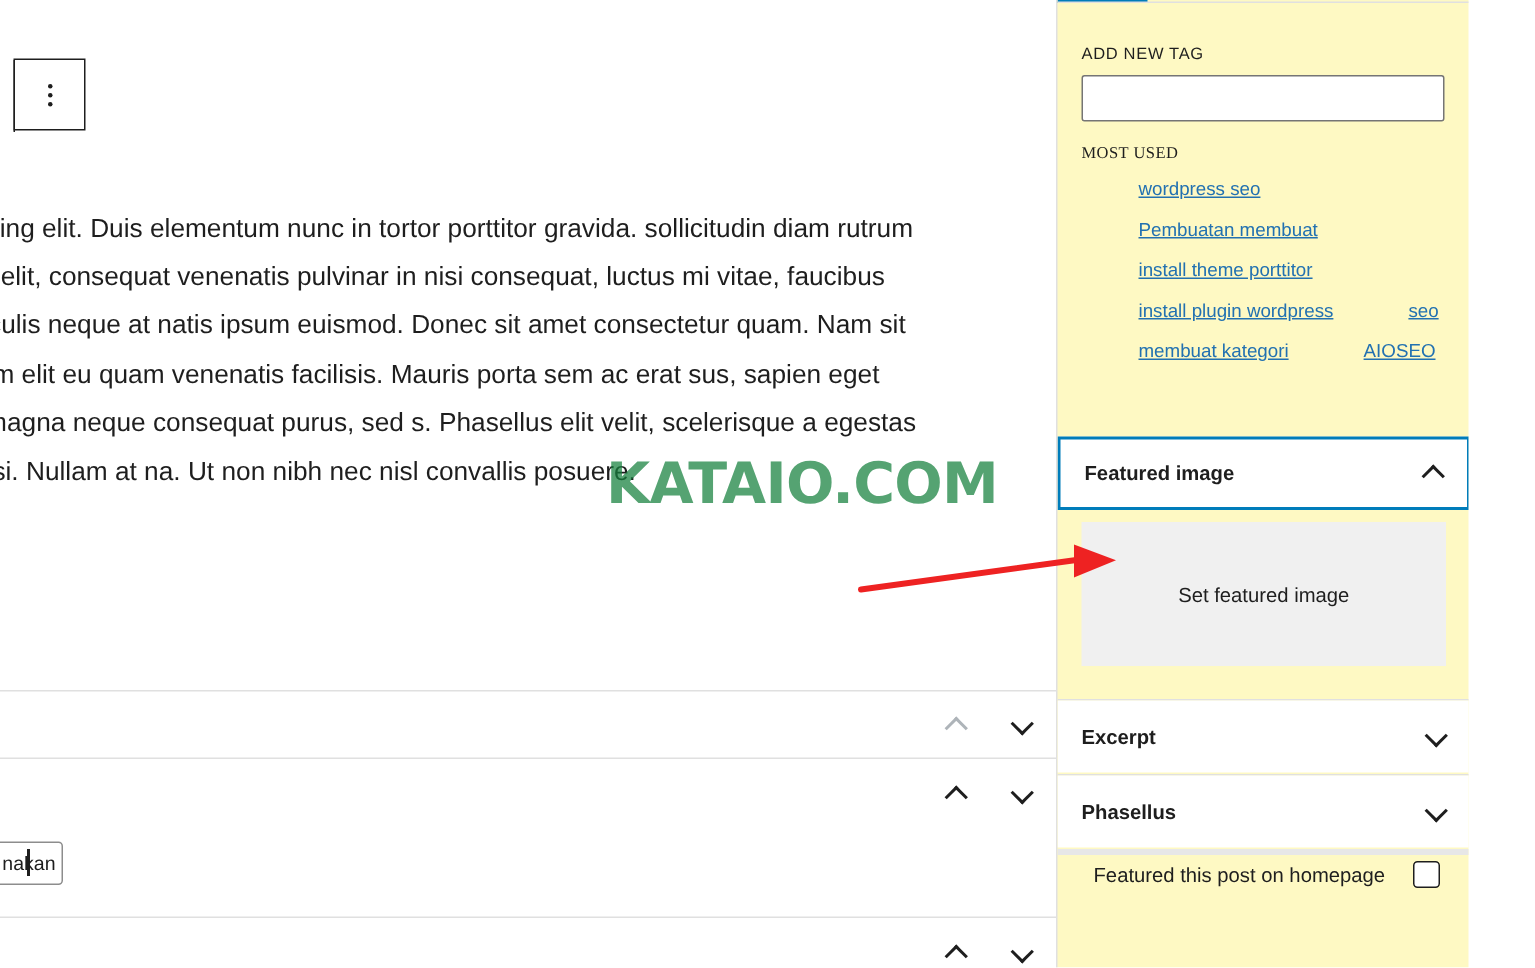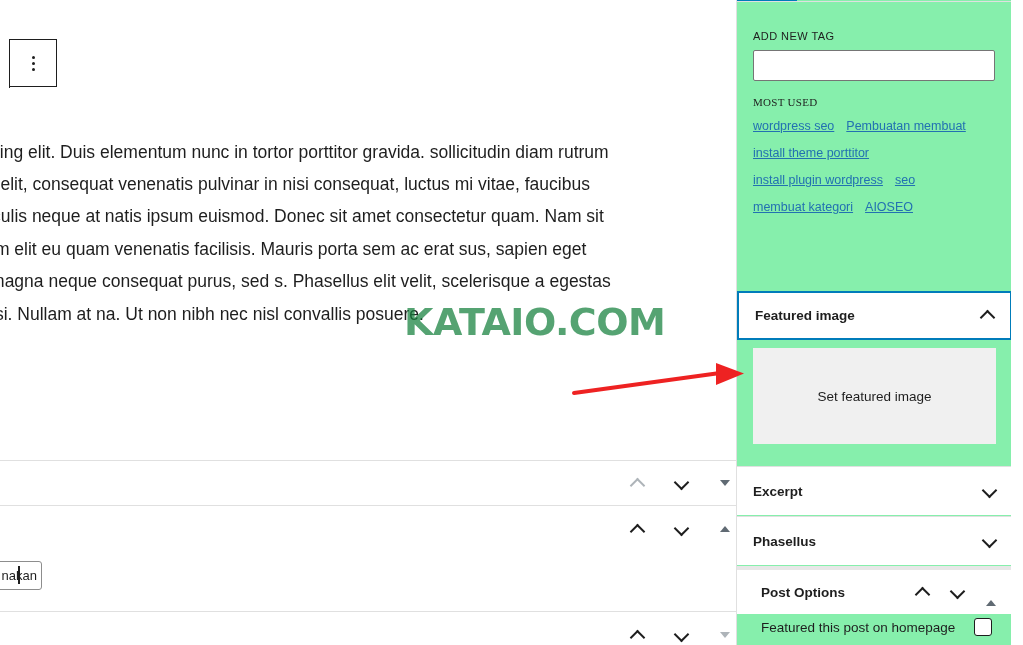--- a/index.html
+++ b/index.html
@@ -179,24 +179,24 @@
     height: 18px;
     background: #1e1e1e;
   }
 
   
   .red-arrow { position: absolute; left: 570px; top: 360px; z-index: 9; }
 
   
   #sidebar {
     position: absolute;
-    left: 736px; top: 0;
+    left: 704px; top: 0;
     width: 275px;
     height: 645px;
-    background: #86efac;
+    background: #fef9c3;
     border-left: 1px solid #e0e0e0;
     box-sizing: border-box;
     overflow: hidden;
   }
 
   
   .tags-head {
     position: absolute;
     left: 0; top: -10px;
     width: 275px;
@@ -264,20 +264,21 @@
     flex-wrap: wrap;
     gap: 3px 12px;
     line-height: 24px;
   }
   .tag-link {
     font-size: 12.5px;
     color: #2271b1;
     text-decoration: underline;
     cursor: pointer;
     white-space: nowrap;
+    margin-left: 38px;
   }
 
   
   .panel {
     border-top: 1px solid #e0e0e0;
   }
   .panel-header {
     display: flex;
     align-items: center;
     justify-content: space-between;
@@ -463,31 +464,19 @@
   </div>
 
   <div class="panel" id="panel-discussion">
     <div class="panel-header">
       <span class="panel-title">Phasellus</span>
       <span class="chev down"></span>
     </div>
   </div>
 
   <div class="panel" id="panel-post-options">
-    <div class="panel-header">
-      <span class="panel-title">Post Options</span>
-      <span class="po-controls">
-        <span class="navbtn">
-            <span class="chev up c-dark"></span>
-          </span>
-        <span class="navbtn">
-            <span class="chev down c-mid"></span>
-          </span>
-        <span class="navbtn"><span class="tri up c-mid"></span></span>
-      </span>
-    </div>
     <div class="po-row">
       <span>Featured this post on homepage</span>
       <span class="po-checkbox"></span>
     </div>
   </div>
 
 </div>
 
 </body></html>

